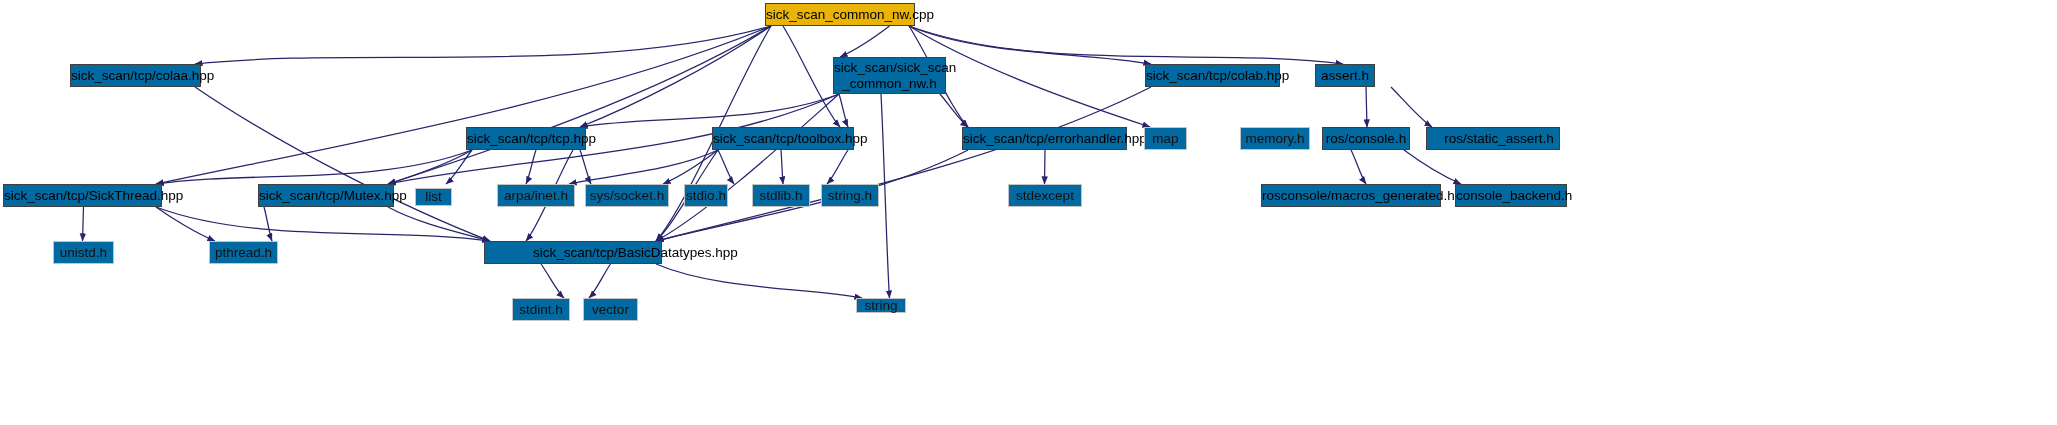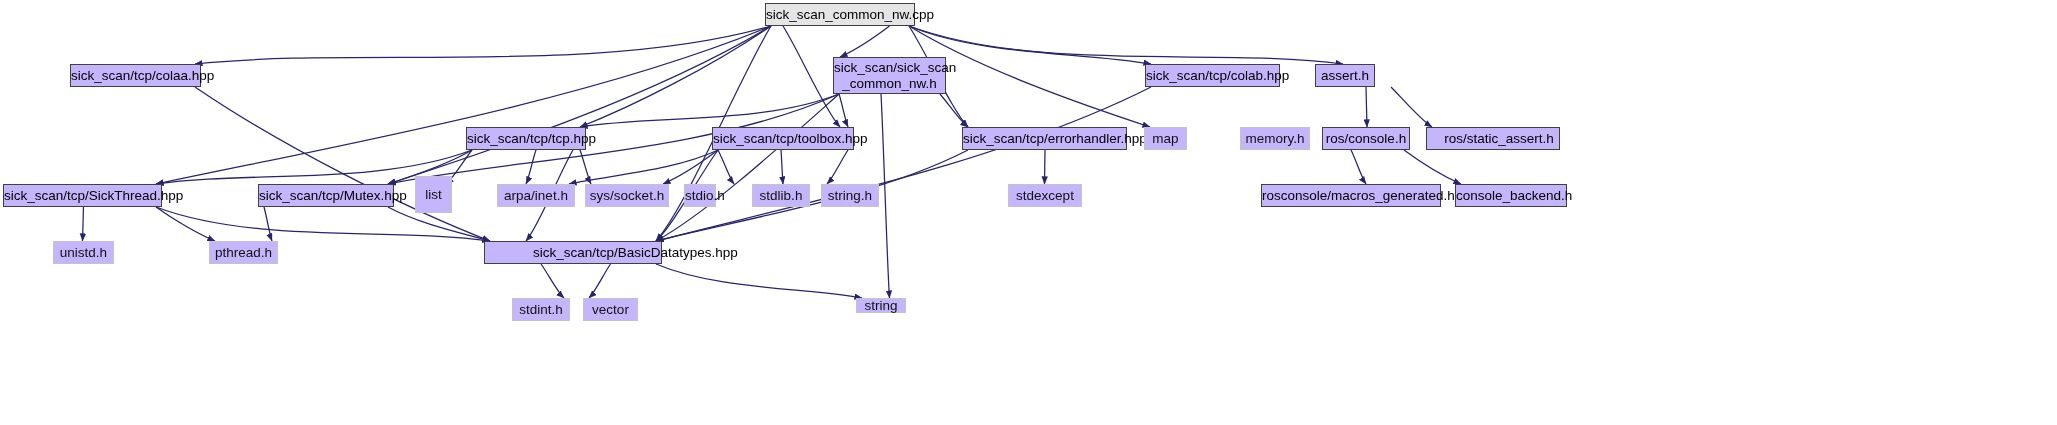--- a/index.html
+++ b/index.html
@@ -1,25 +1,25 @@
 <!DOCTYPE html>
 <html><head>
 <meta charset="utf-8">
 <style>
   html,body{margin:0;padding:0;background:#ffffff;}
   body{font-family:"Liberation Sans","DejaVu Sans",sans-serif;}
   #graph{position:relative;width:2057px;height:425px;background:#ffffff;overflow:hidden;}
   #edges{position:absolute;left:0;top:0;width:2057px;height:425px;pointer-events:none;}
   .node{position:absolute;box-sizing:border-box;display:flex;align-items:center;justify-content:center;
-        text-align:center;line-height:1.12;white-space:pre;background:#c4b5fd;}
+        text-align:center;line-height:1.12;white-space:pre;background:#0369a1;}
   .node .lbl{display:block;width:100%;}
   
   .n-thin{border:1px solid #c4c4c4;color:#111111;font-size:13.5px;}
   .n-bold{border:1.6px solid #404040;color:#000000;font-size:13.5px;}
-  .n-root{border:1.6px solid #404040;color:#000000;background:#e5e5e5;font-size:13.5px;}
+  .n-root{border:1.6px solid #404040;color:#000000;background:#eab308;font-size:13.5px;}
 </style>
 </head>
 <body>
 
 <div id="graph">
   <svg id="edges" viewBox="0 0 2057 425" xmlns="http://www.w3.org/2000/svg">
     <defs>
       <marker id="ah" markerWidth="9" markerHeight="9" refX="7.6" refY="3.2" orient="auto" markerUnits="userSpaceOnUse">
         <path d="M0,0 L8,3.2 L0,6.4 z" fill="#27246b"></path>
       </marker>
@@ -81,24 +81,24 @@
       <div class="node n-bold" style="left: 1315px; top: 64px; width: 60px; height: 23px;"><span class="lbl">assert.h</span></div>
       <div class="node n-bold" style="left: 466px; top: 127px; width: 120px; height: 23px;"><span class="lbl">sick_scan/tcp/tcp.hpp</span></div>
       <div class="node n-bold" style="left: 712px; top: 127px; width: 142px; height: 23px;"><span class="lbl">sick_scan/tcp/toolbox.hpp</span></div>
       <div class="node n-bold" style="left: 962px; top: 127px; width: 165px; height: 23px;"><span class="lbl">sick_scan/tcp/errorhandler.hpp</span></div>
       <div class="node n-thin" style="left: 1144px; top: 127px; width: 43px; height: 23px;"><span class="lbl">map</span></div>
       <div class="node n-thin" style="left: 1240px; top: 127px; width: 70px; height: 23px;"><span class="lbl">memory.h</span></div>
       <div class="node n-bold" style="left: 1322px; top: 127px; width: 88px; height: 23px;"><span class="lbl">ros/console.h</span></div>
       <div class="node n-bold" style="left: 1426px; top: 127px; width: 134px; height: 23px; padding-left: 12px;"><span class="lbl">ros/static_assert.h</span></div>
       <div class="node n-bold" style="left: 3px; top: 184px; width: 159px; height: 23px;"><span class="lbl">sick_scan/tcp/SickThread.hpp</span></div>
       <div class="node n-bold" style="left: 258px; top: 184px; width: 136px; height: 23px;"><span class="lbl">sick_scan/tcp/Mutex.hpp</span></div>
-      <div class="node n-thin" style="left: 415px; top: 176px; width: 37px; height: 37px;"><span class="lbl">list</span></div>
+      <div class="node n-thin" style="left: 415px; top: 188px; width: 37px; height: 18px;"><span class="lbl">list</span></div>
       <div class="node n-thin" style="left: 497px; top: 184px; width: 78px; height: 23px;"><span class="lbl">arpa/inet.h</span></div>
       <div class="node n-thin" style="left: 585px; top: 184px; width: 84px; height: 23px;"><span class="lbl">sys/socket.h</span></div>
-      <div class="node n-thin" style="left: 684px; top: 184px; width: 32px; height: 23px; justify-content: center;"><span class="lbl">stdio.h</span></div>
+      <div class="node n-thin" style="left: 684px; top: 184px; width: 44px; height: 23px; justify-content: center;"><span class="lbl">stdio.h</span></div>
       <div class="node n-thin" style="left: 752px; top: 184px; width: 58px; height: 23px;"><span class="lbl">stdlib.h</span></div>
       <div class="node n-thin" style="left: 821px; top: 184px; width: 58px; height: 23px; align-items: center;"><span class="lbl">string.h</span></div>
       <div class="node n-thin" style="left: 1008px; top: 184px; width: 74px; height: 23px;"><span class="lbl">stdexcept</span></div>
       <div class="node n-bold" style="left: 1261px; top: 184px; width: 180px; height: 23px;"><span class="lbl">rosconsole/macros_generated.h</span></div>
       <div class="node n-bold" style="left: 1455px; top: 184px; width: 112px; height: 23px;"><span class="lbl">console_backend.h</span></div>
       <div class="node n-thin" style="left: 53px; top: 241px; width: 61px; height: 23px;"><span class="lbl">unistd.h</span></div>
       <div class="node n-thin" style="left: 209px; top: 241px; width: 69px; height: 23px;"><span class="lbl">pthread.h</span></div>
       <div class="node n-bold" style="left: 484px; top: 241px; width: 178px; height: 23px; padding-left: 48px;"><span class="lbl">sick_scan/tcp/BasicDatatypes.hpp</span></div>
       <div class="node n-thin" style="left: 512px; top: 298px; width: 58px; height: 23px;"><span class="lbl">stdint.h</span></div>
       <div class="node n-thin" style="left: 583px; top: 298px; width: 55px; height: 23px;"><span class="lbl">vector</span></div>

